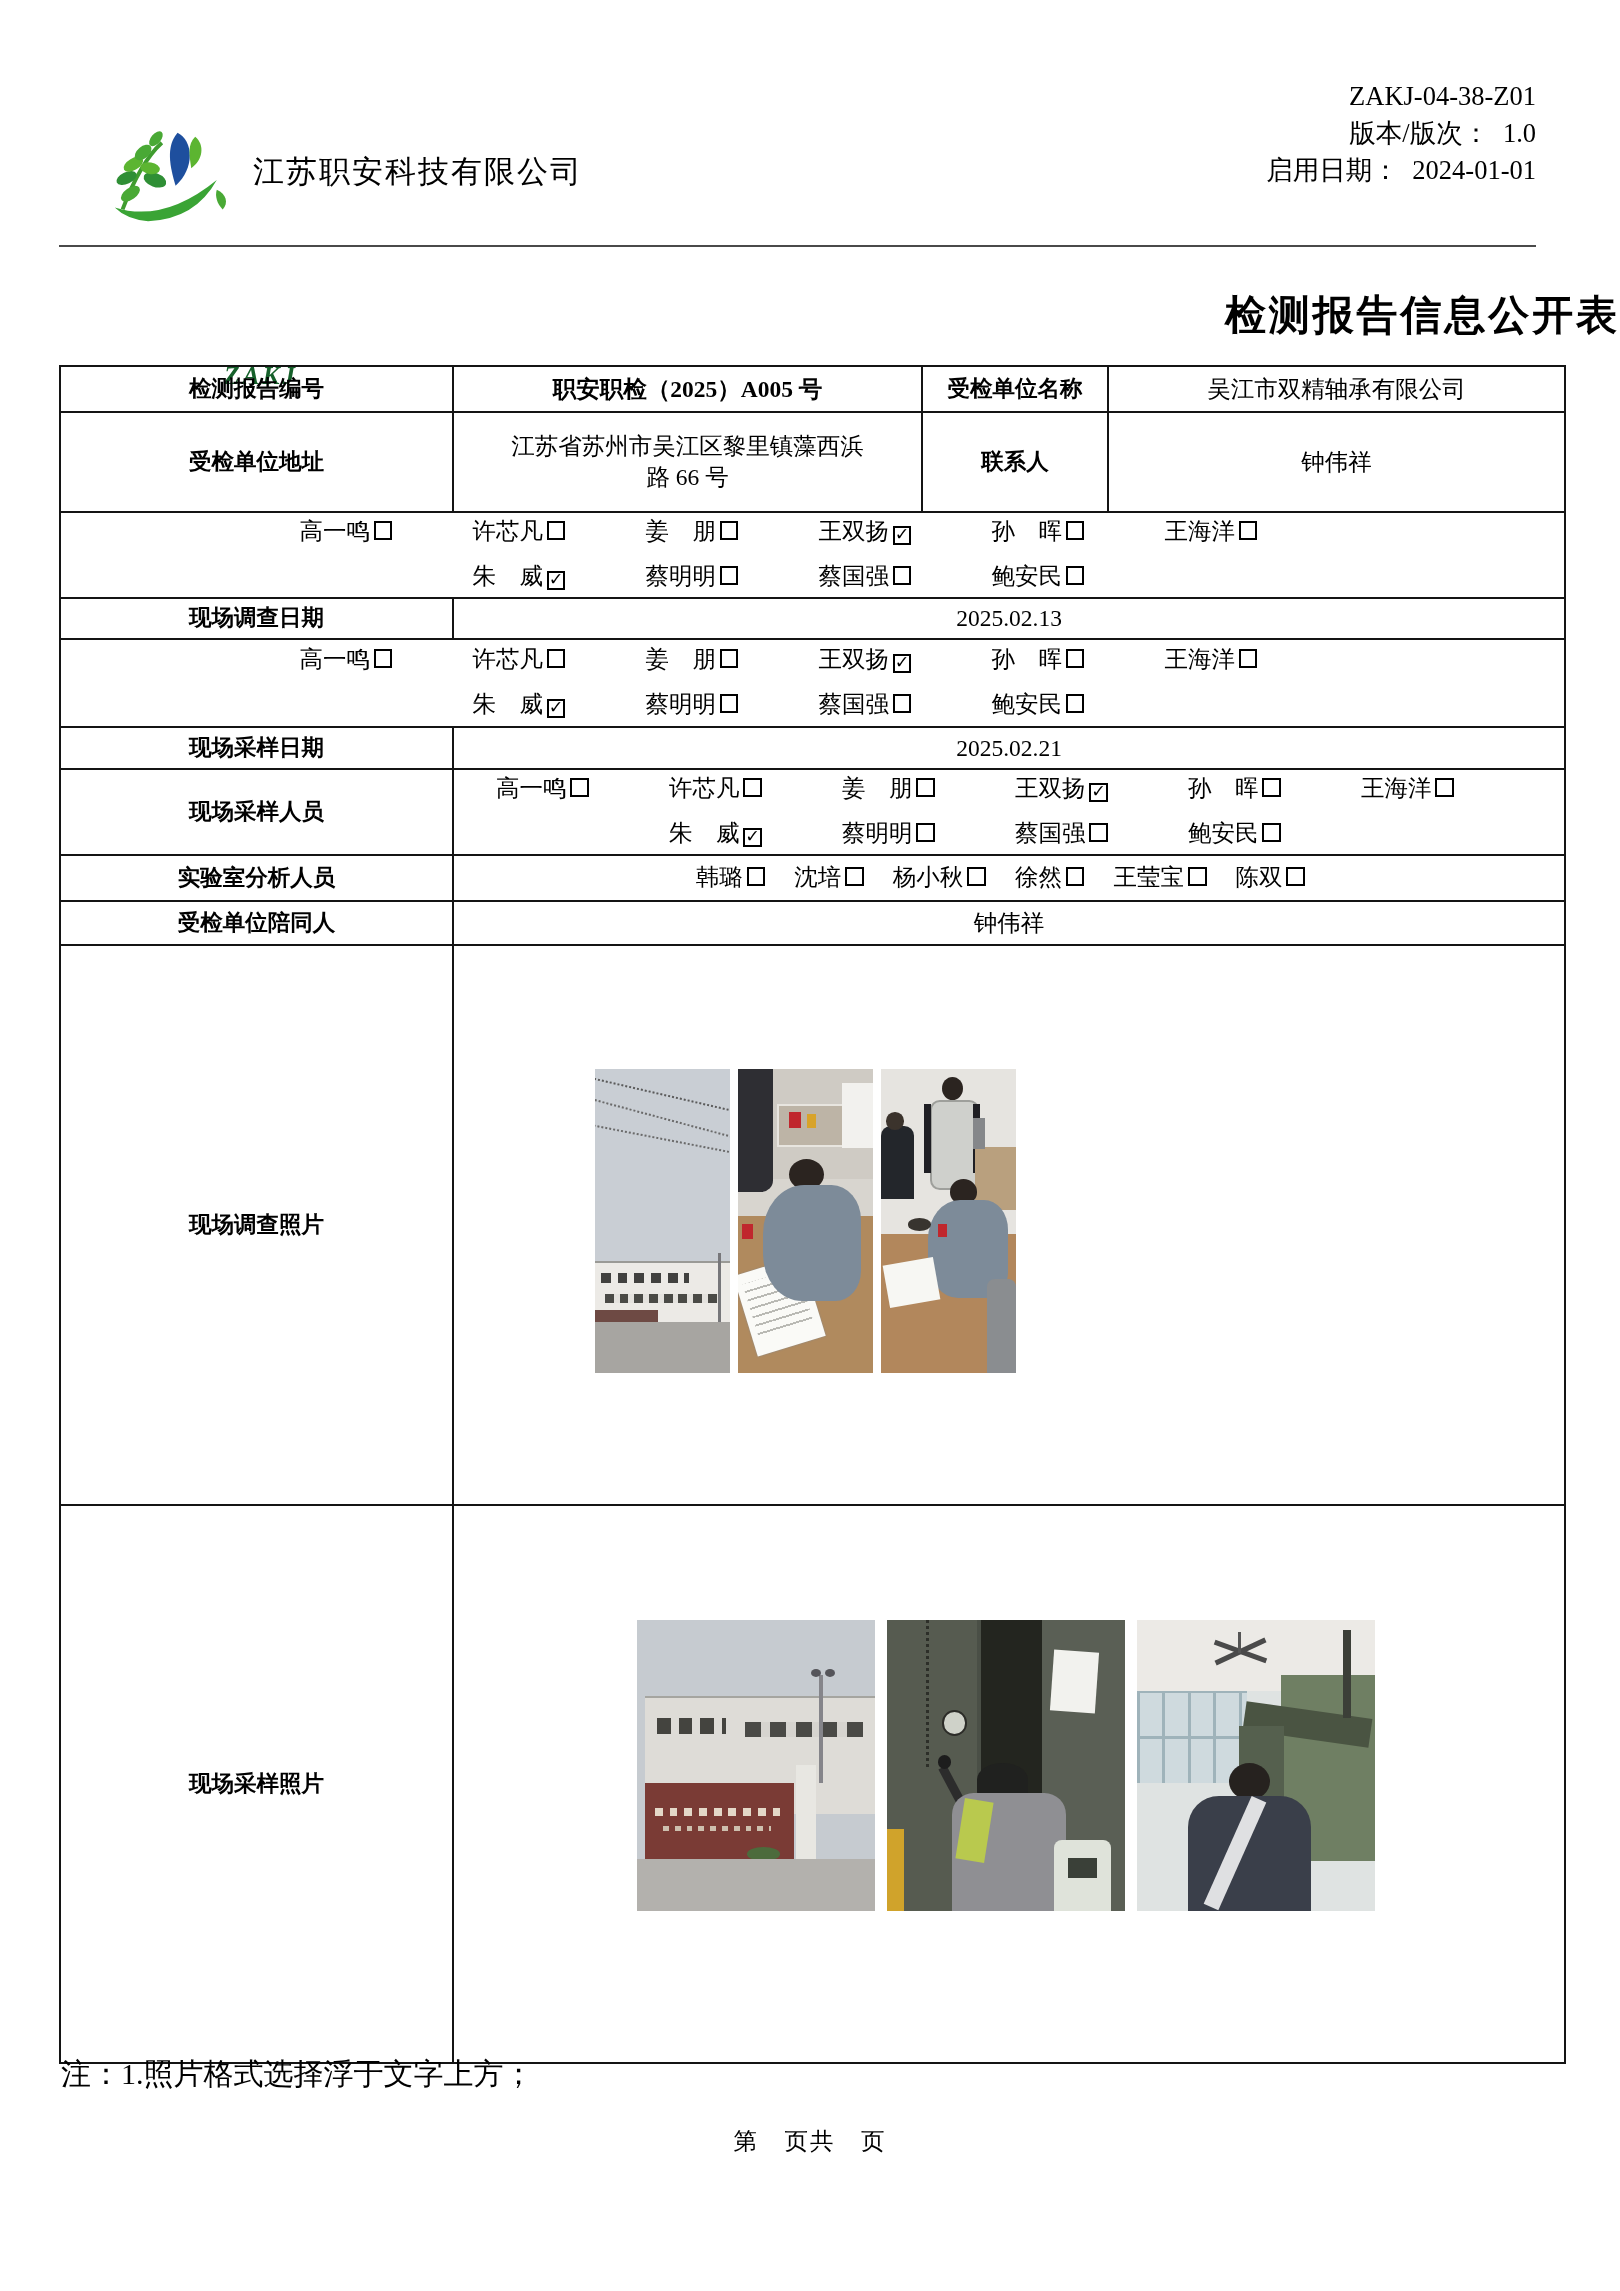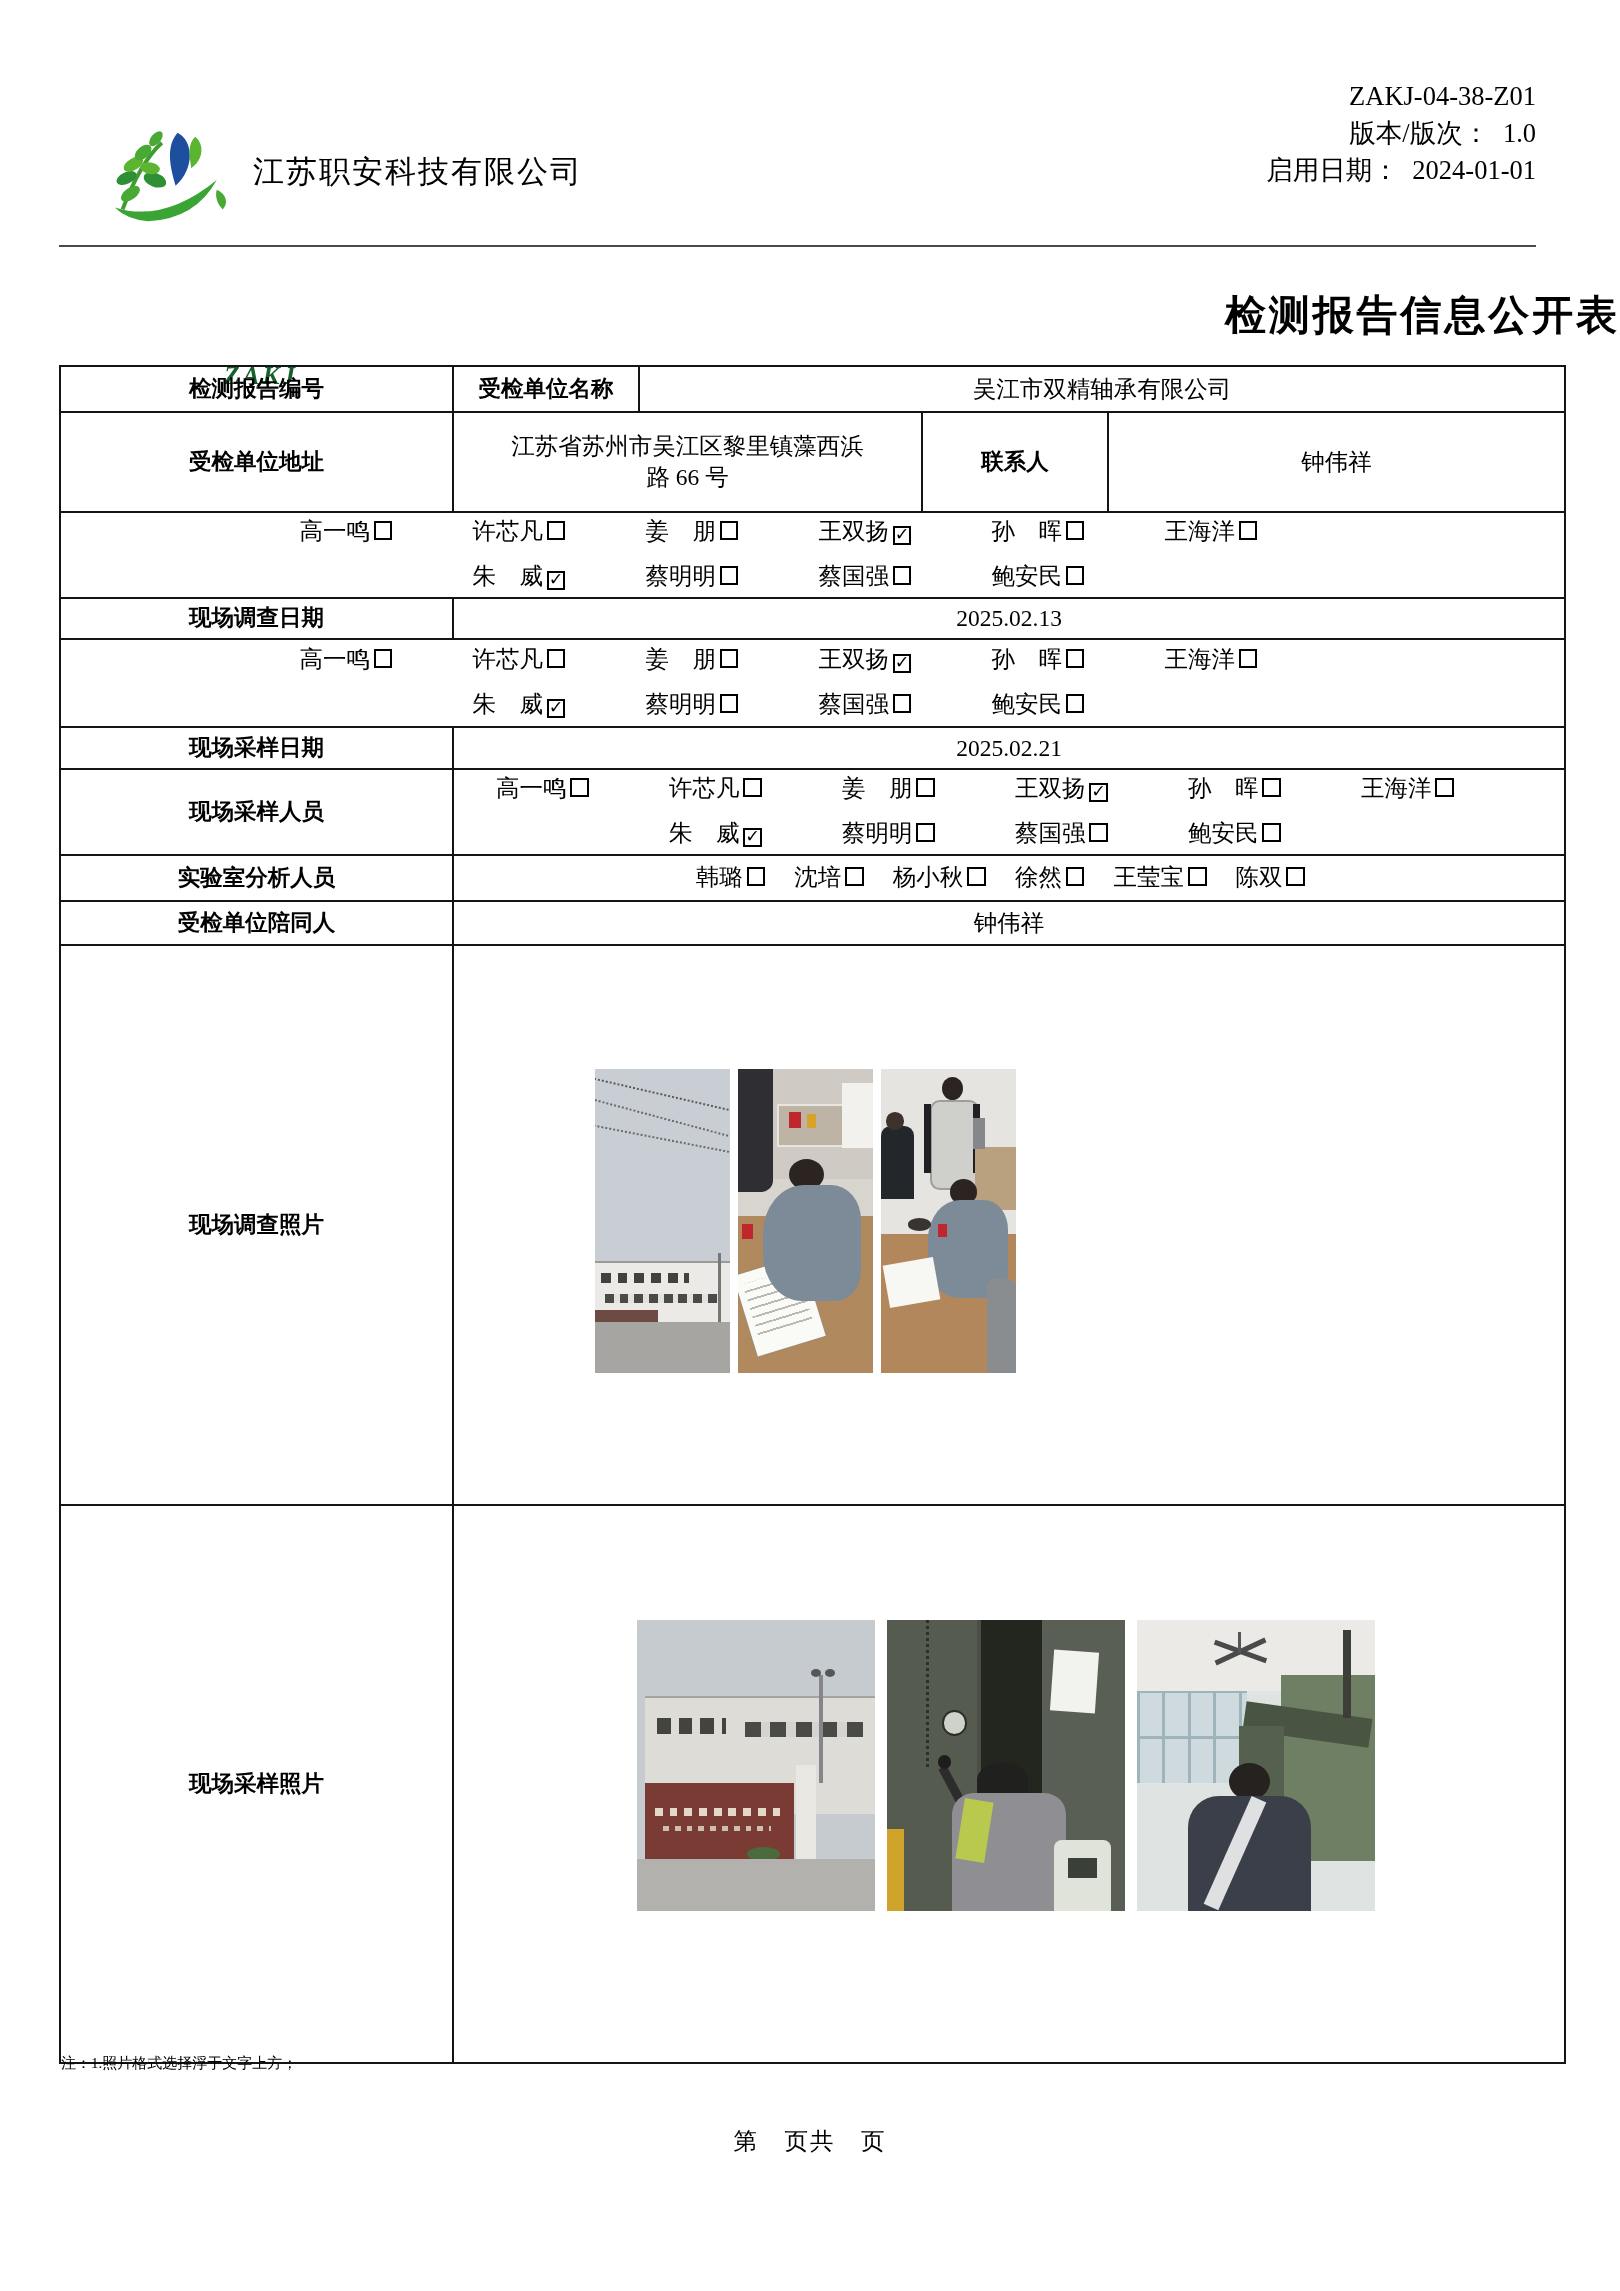--- a/index.html
+++ b/index.html
@@ -46,21 +46,21 @@
   
   .photo-cell{flex:1;display:block;position:relative;}
   .photo-strip{position:absolute;display:flex;}
   .strip-a{left:141px;top:123px;gap:7.8px;}
   .strip-b{left:183px;top:114px;gap:11.8px;}
   .ph{position:relative;overflow:hidden;flex:none;}
   .ph-a{width:135px;height:304px;}
   .ph-b{width:238px;height:291px;}
   .ph div{position:absolute;}
   
-  .note{position:absolute;left:61px;top:2054px;font-size:15px;}
+  .note{position:absolute;left:61px;top:2054px;font-size:30px;}
   .page-footer{position:absolute;left:0;top:2125px;width:100%;text-align:center;font-size:23.5px;letter-spacing:2px;}
 </style>
 </head>
 <body>
 
 <div class="logo-wrap">
   <svg width="157" height="106" viewBox="0 0 160 108">
     <path d="M22 86 Q40 38 62 18" stroke="#3f9c2f" stroke-width="4" fill="none"></path>
     <ellipse cx="30" cy="70" rx="11" ry="6" fill="#49a935" transform="rotate(-35 30 70)"></ellipse>
     <ellipse cx="26" cy="54" rx="11" ry="6" fill="#2f8f35" transform="rotate(-25 26 54)"></ellipse>
@@ -83,20 +83,21 @@
   <div><span>启用日期：</span><span class="gap"></span><span>2024-01-01</span></div>
 </div>
 <div class="header-rule"></div>
 
 <div class="page-title">检测报告信息公开表</div>
 
 <div class="tbl">
 
   <div class="trow" style="height:44px;">
     <div class="cell c1 lbl">检测报告编号</div>
+    <div class="cell c2 val bold">职安职检（2025）A005 号</div>
     <div class="cell c3 lbl">受检单位名称</div>
     <div class="cell c4 val">吴江市双精轴承有限公司</div>
   </div>
 
   <div class="trow" style="height:100px;">
     <div class="cell c1 lbl">受检单位地址</div>
     <div class="cell c2 val" style="flex-direction:column;">
       <div>江苏省苏州市吴江区黎里镇藻西浜</div>
       <div>路 66 号</div>
     </div>

